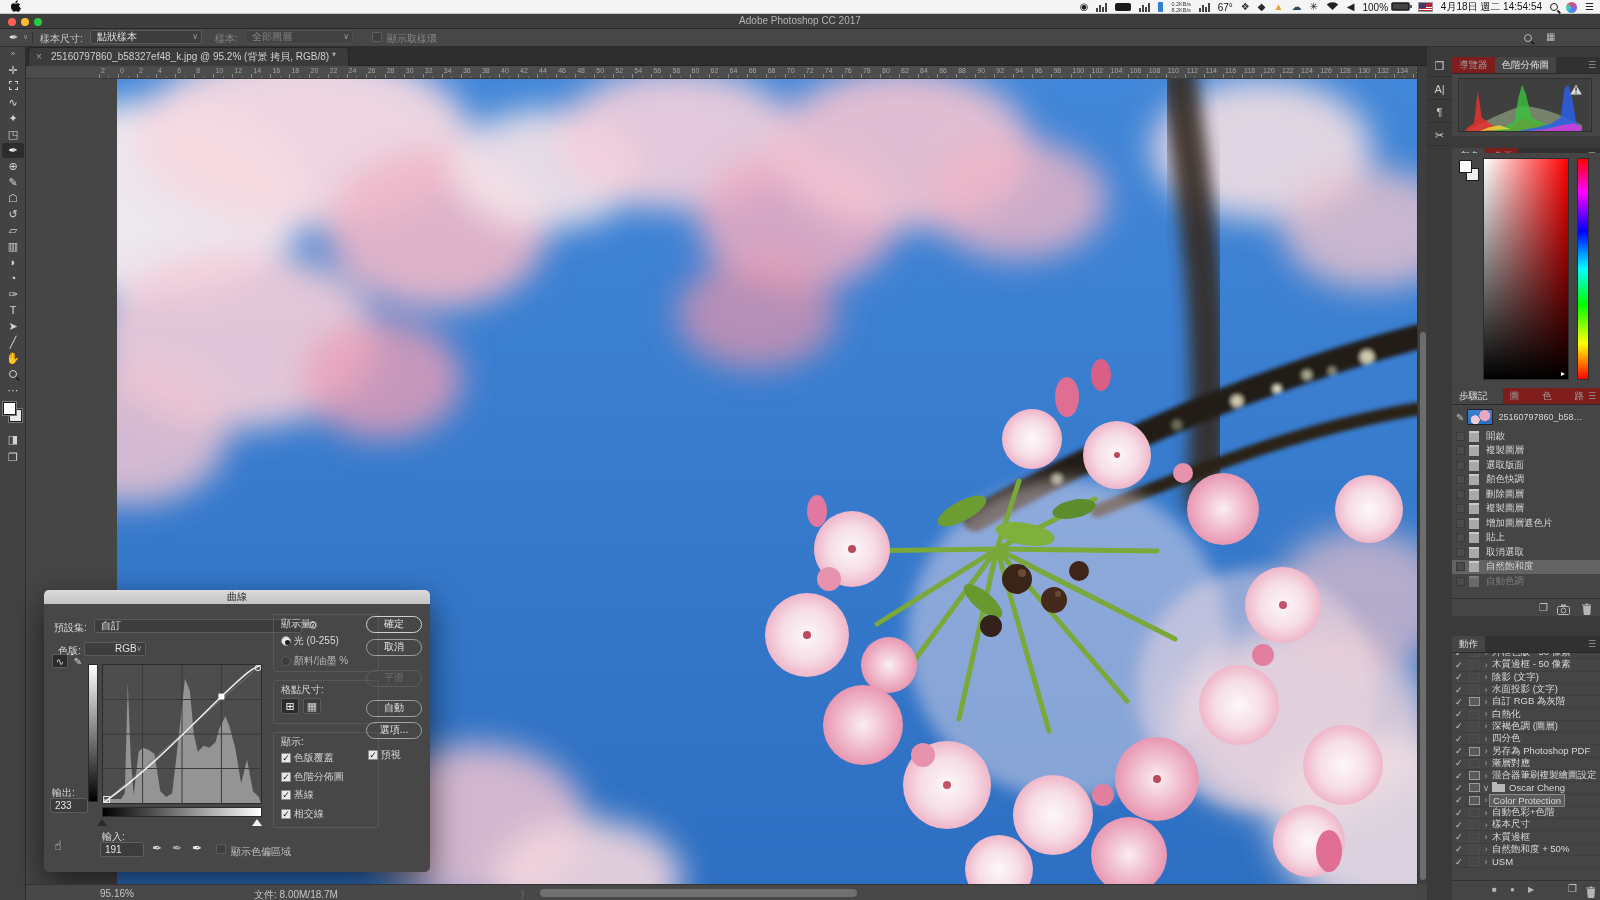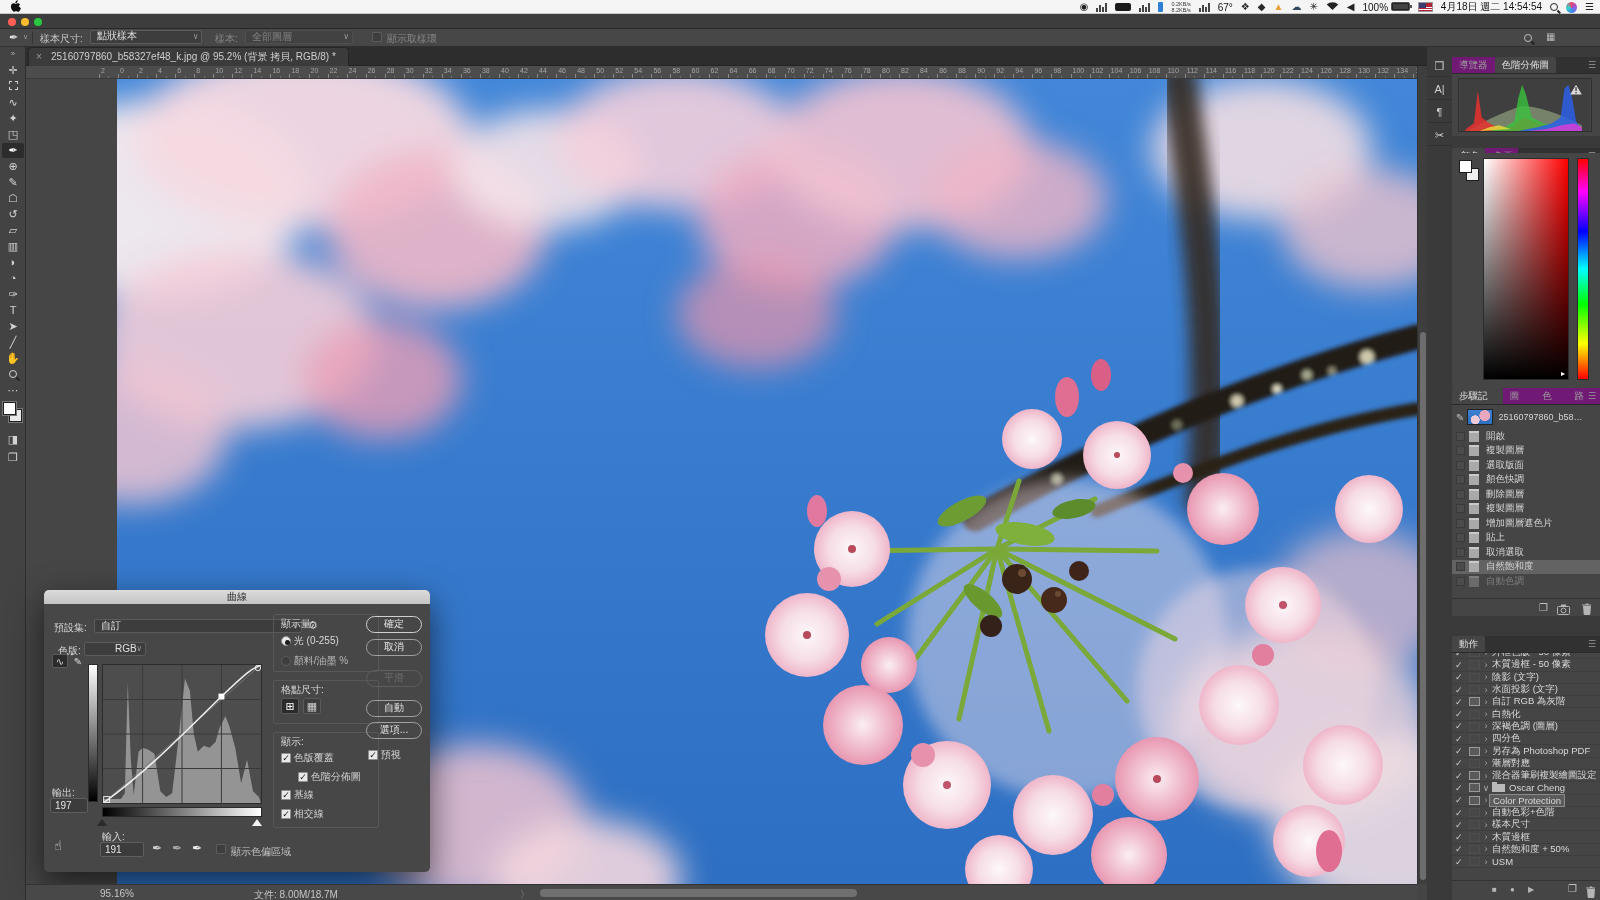--- a/index.html
+++ b/index.html
@@ -75,21 +75,21 @@
   .gridbtn.sel{background:#2b2b2b;color:#fff;}
   .numbox{position:absolute;height:15px;background:#3c3c3c;border:1px solid #5e5e5e;border-radius:2px;color:#e5e5e5;font-size:10px;line-height:13px;padding:0 4px;}
   .tri{position:absolute;width:0;height:0;border-left:5px solid transparent;border-right:5px solid transparent;}
   .toolmini{position:absolute;width:16px;height:14px;border:1px solid #5a5a5a;border-radius:2px;background:#3d3d3d;color:#d8d8d8;font-size:10px;line-height:13px;text-align:center;}
   .toolmini.sel{background:#2b2b2b;}
   
   .dock{left:1427px;top:47px;width:173px;height:853px;background:#3a3a3a;}
   .iconstrip{position:absolute;left:0;top:8px;width:26px;}
   .dockicon{position:absolute;left:0;width:25px;height:22px;color:#cfcfcf;font-size:11px;text-align:center;line-height:22px;border-bottom:1px solid #303030;}
   .panel-tabs{position:absolute;left:25px;width:148px;height:17px;background:#313131;border-bottom:1px solid #2a2a2a;display:flex;align-items:flex-end;}
-  .ptab{height:16px;padding:0 7px;font-size:9.5px;line-height:16px;color:#9e9e9e;background:#701a75;}
+  .ptab{height:16px;padding:0 7px;font-size:9.5px;line-height:16px;color:#9e9e9e;background:#7f1d1d;}
   .ptab.on{background:#454545;color:#e0e0e0;border-radius:2px 2px 0 0;}
   .pmenu{position:absolute;right:4px;top:3px;color:#9a9a9a;font-size:9px;}
   .pbody{position:absolute;left:25px;width:148px;background:#454545;}
   .hrow{height:14.5px;display:flex;align-items:center;font-size:9.5px;color:#d6d6d6;position:relative;}
   .hrow .src{width:9px;height:9px;border:1px solid #3a3a3a;background:#4b4b4b;margin:0 4px 0 4px;flex:none;}
   .hrow .pg{width:10px;height:11px;background:#a9a9a9;border-top:2px solid #c9c9c9;margin-right:7px;flex:none;}
   .hrow.sel{background:#636363;}
   .hrow.dim{color:#7d7d7d;}
   .hrow.dim .pg{background:#6a6a6a;border-top-color:#7d7d7d;}
   .arow{height:12.3px;display:flex;align-items:center;font-size:9.5px;color:#d9d9d9;border-bottom:1px solid #3e3e3e;position:relative;}
@@ -157,28 +157,29 @@
         <span><span class="mag"></span></span>
         <span class="sirigyph"></span>
         <span class="glyph" style="color: rgb(34, 34, 34);">☰</span>
       </div>
   </div>
 
   <div class="abs titlebar">
     <span class="tl" style="left:8px;background:#ff5f57;"></span>
     <span class="tl" style="left:21px;background:#febc2e;"></span>
     <span class="tl" style="left:34px;background:#28c840;"></span>
+    <div class="t">Adobe Photoshop CC 2017</div>
   </div>
 
   <div class="abs optionsbar">
     <span class="abs" style="left:9px;top:2px;font-size:11px;color:#e0e0e0;">✒</span>
     <span class="abs" style="left:23px;top:4px;font-size:7px;color:#999;">∨</span>
     <span class="abs" style="left:32px;top:3px;width:1px;height:12px;background:#333;"></span>
     <span class="abs" style="left:40px;top:3px;">樣本尺寸:</span>
-    <span class="abs dd" style="left:90px;top:1px;width:112px;font-family:Liberation Mono, monospace;"><span>點狀樣本</span><span class="ch">∨</span></span>
+    <span class="abs dd" style="left:90px;top:1px;width:112px;"><span>點狀樣本</span><span class="ch">∨</span></span>
     <span class="abs" style="left:215px;top:3px;color:#868686;">樣本:</span>
     <span class="abs dd dis" style="left:245px;top:1px;width:108px;"><span>全部圖層</span><span class="ch">∨</span></span>
     <span class="abs cbx empty" style="left:372px;top:3px;"></span>
     <span class="abs" style="left:387px;top:3px;color:#868686;">顯示取樣環</span>
     <span class="abs" style="left:1524px;top:4px;"><span class="mag" style="border-color:#bbb;"></span></span>
     <span class="abs" style="left:1546px;top:2px;color:#bbb;font-size:10px;">▦</span>
   </div>
 
   <div class="abs tabbar">
     <div class="doctab">
@@ -594,21 +595,21 @@
       <path d="M0,140 C45,108 85,66 120,32 S152,5 160,0" stroke="#ededed" stroke-width="1.6" fill="none"></path>
       <rect x="0.5" y="133.5" width="6" height="6" fill="none" stroke="#e8e8e8"></rect>
       <rect x="117" y="29" width="6" height="6" fill="#ffffff"></rect>
       <circle cx="157" cy="3" r="2.8" fill="none" stroke="#e8e8e8"></circle>
     </svg>
 
     <div class="abs" style="left:58px;top:217px;width:160px;height:10px;background:linear-gradient(to right,#000000,#ffffff);border:1px solid #2a2a2a;"></div>
     <span class="tri" style="left:53px;top:229px;border-bottom:7px solid transparent;border-top:none;border-left:5px solid transparent;border-right:5px solid transparent;border-bottom-color:#2a2a2a;"></span>
     <span class="tri" style="left:208px;top:229px;border-bottom:7px solid #f2f2f2;"></span>
     <span class="abs" style="left:8px;top:196px;">輸出:</span>
-    <span class="abs numbox" style="left:6px;top:208px;width:38px;">197</span>
+    <span class="abs numbox" style="left:6px;top:208px;width:38px;">233</span>
     <span class="abs" style="left:58px;top:240px;">輸入:</span>
     <span class="abs numbox" style="left:56px;top:252px;width:44px;">191</span>
     <span class="abs" style="left:10px;top:248px;font-size:13px;color:#d8d8d8;">☝</span>
     <span class="abs" style="left:108px;top:251px;font-size:12px;color:#cfcfcf;">✒</span>
     <span class="abs" style="left:128px;top:251px;font-size:12px;color:#a8a8a8;">✒</span>
     <span class="abs" style="left:148px;top:251px;font-size:12px;color:#eeeeee;">✒</span>
     <span class="abs cbx empty" style="left:172px;top:254px;"></span>
     <span class="abs" style="left:187px;top:255px;color:#c2c2c2;">顯示色偏區域</span>
 
     <div class="abs grp" style="left:229px;top:24px;width:106px;height:58px;"></div>
@@ -618,21 +619,21 @@
 
     <div class="abs grp" style="left:229px;top:90px;width:106px;height:44px;"></div>
     <span class="abs" style="left:237px;top:93px;">格點尺寸:</span>
     <span class="abs gridbtn sel" style="left:237px;top:108px;">⊞</span>
     <span class="abs gridbtn" style="left:259px;top:108px;">▦</span>
 
     <div class="abs grp" style="left:229px;top:142px;width:106px;height:96px;"></div>
     <span class="abs" style="left:237px;top:145px;">顯示:</span>
     <div id="curves-checks">
         <span class="abs" style="left: 237px; top: 161px;"><span class="cbx">✓</span><span style="color: rgb(210, 210, 210);"> 色版覆蓋</span></span>
-        <span class="abs" style="left: 254px; top: 179.7px;"><span class="cbx">✓</span><span style="color: rgb(210, 210, 210);"> 色階分佈圖</span></span>
+        <span class="abs" style="left: 237px; top: 179.7px;"><span class="cbx">✓</span><span style="color: rgb(210, 210, 210);"> 色階分佈圖</span></span>
         <span class="abs" style="left: 237px; top: 198.4px;"><span class="cbx">✓</span><span style="color: rgb(210, 210, 210);"> 基線</span></span>
         <span class="abs" style="left: 237px; top: 217.1px;"><span class="cbx">✓</span><span style="color: rgb(210, 210, 210);"> 相交線</span></span>
       </div>
 
     <div class="abs pill def" style="left:322px;top:26px;">確定</div>
     <div class="abs pill" style="left:322px;top:49px;">取消</div>
     <div class="abs pill dis" style="left:322px;top:80px;">平滑</div>
     <div class="abs pill" style="left:322px;top:110px;">自動</div>
     <div class="abs pill" style="left:322px;top:132px;">選項...</div>
     <span class="abs" style="left:324px;top:158px;"><span class="cbx">✓</span> <span style="color:#d8d8d8;">預視</span></span>

